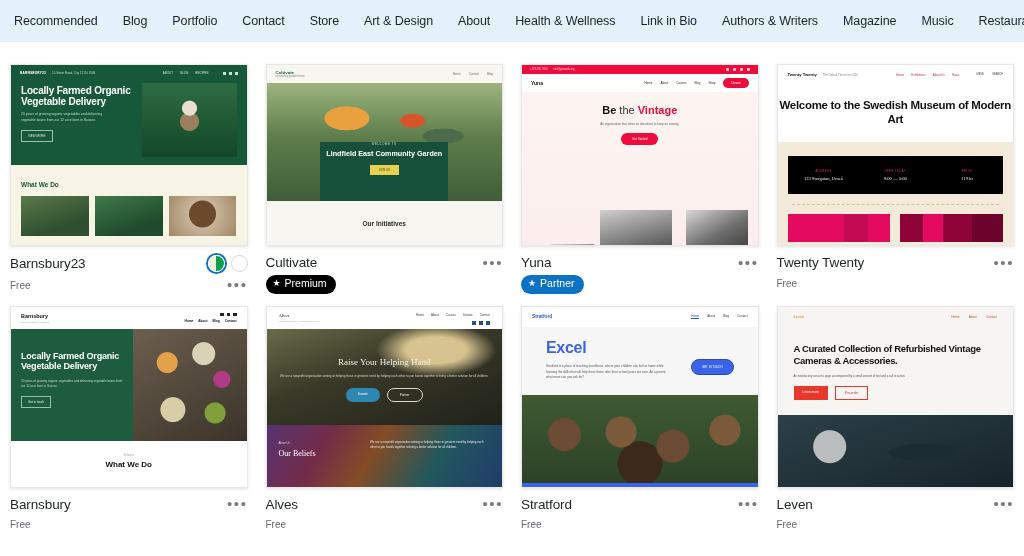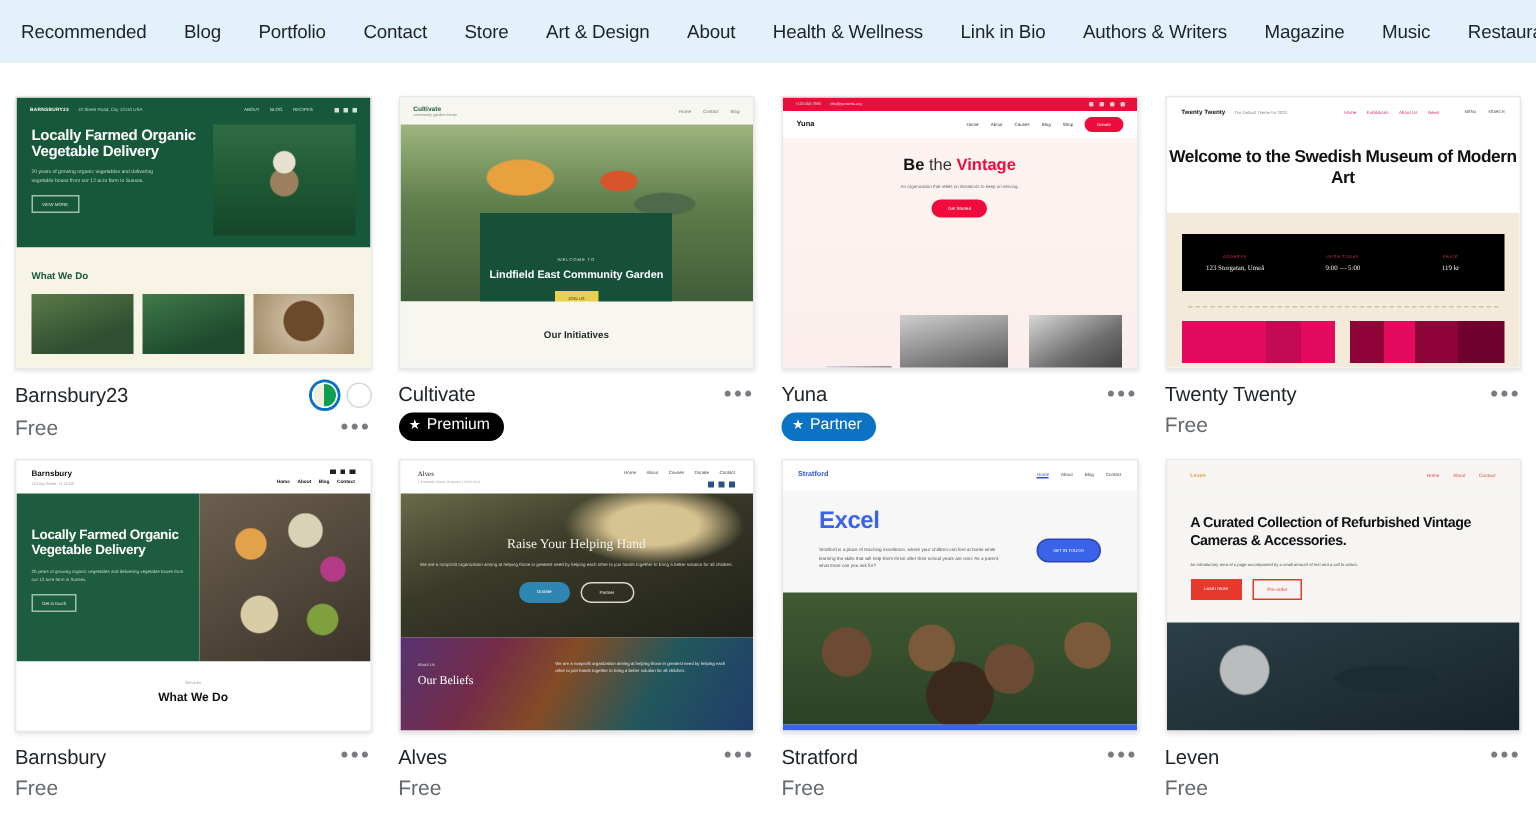--- a/index.html
+++ b/index.html
@@ -67,21 +67,21 @@
     letter-spacing: -0.1px;
   }
   .meta-row2 {
     display: flex;
     align-items: center;
     justify-content: space-between;
     margin-top: 5px;
     min-height: 16px;
   }
   .price {
-    font-size: 14px;
+    font-size: 10px;
     color: #646970;
   }
   .dots {
     color: #787c82;
     font-size: 15px;
     letter-spacing: 1.6px;
     line-height: 10px;
     cursor: pointer;
     user-select: none;
   }
@@ -148,21 +148,21 @@
   .cv-nav { margin-left:auto; display:flex; gap:8px; color:#6a7a6e; font-size:3px; }
   .cv-hero { position:absolute; left:0; right:0; top:18px; height:118px;
      background:
        radial-gradient(ellipse at 34% 30%, #e9a13f 0 22px, transparent 23px),
        radial-gradient(ellipse at 62% 32%, #d8542a 0 12px, transparent 13px),
        radial-gradient(ellipse at 75% 45%, #4d6b4a 0 20px, transparent 21px),
        linear-gradient(#9db57d, #5f7e4c 45%, #3f5e39);
   }
   .cv-card { position:absolute; left:50%; top:60%; transform:translate(-50%,-50%);
      width:128px; height:62px; background:#17503a; display:flex; flex-direction:column;
-     align-items:center; justify-content:flex-end; gap:3px; }
+     align-items:center; justify-content:flex-start; gap:3px; }
   .cv-welcome { color:#cfe0d4; font-size:2.8px; letter-spacing:.6px; }
   .cv-title { color:#fff; font-size:7.2px; font-weight:bold; text-align:center; line-height:1.25; }
   .cv-btn { background:#e7d14f; color:#3d3a12; font-size:2.8px; padding:3px 9px; margin-top:4px; }
   .cv-foot { position:absolute; left:0; right:0; bottom:0; top:136px; background:#f7f6f1;
      display:flex; align-items:center; justify-content:center; }
   .cv-foot span { color:#1f2a22; font-size:6.5px; font-weight:bold; }
 
   
   .yn-top { background:#ef0b3b; height:9px; display:flex; align-items:center; padding:0 8px; gap:6px; }
   .yn-top span { color:#ffd8e0; font-size:2.6px; }

